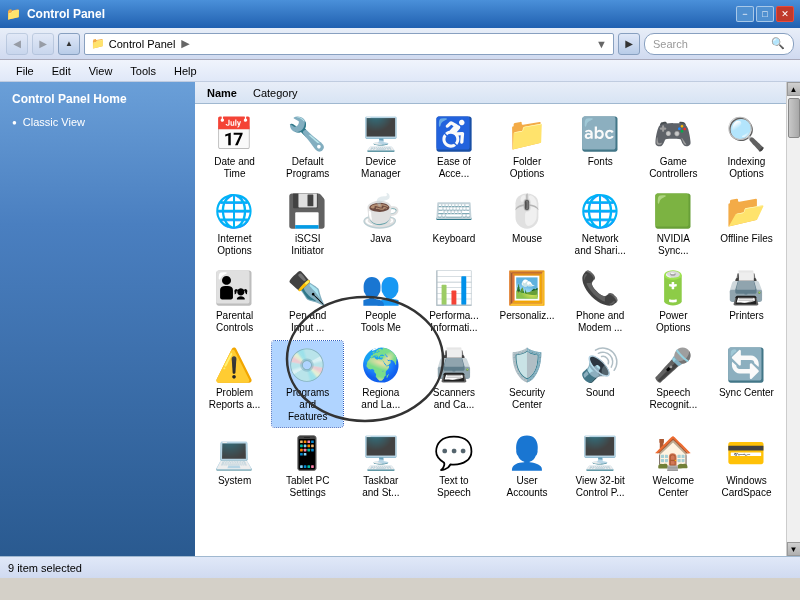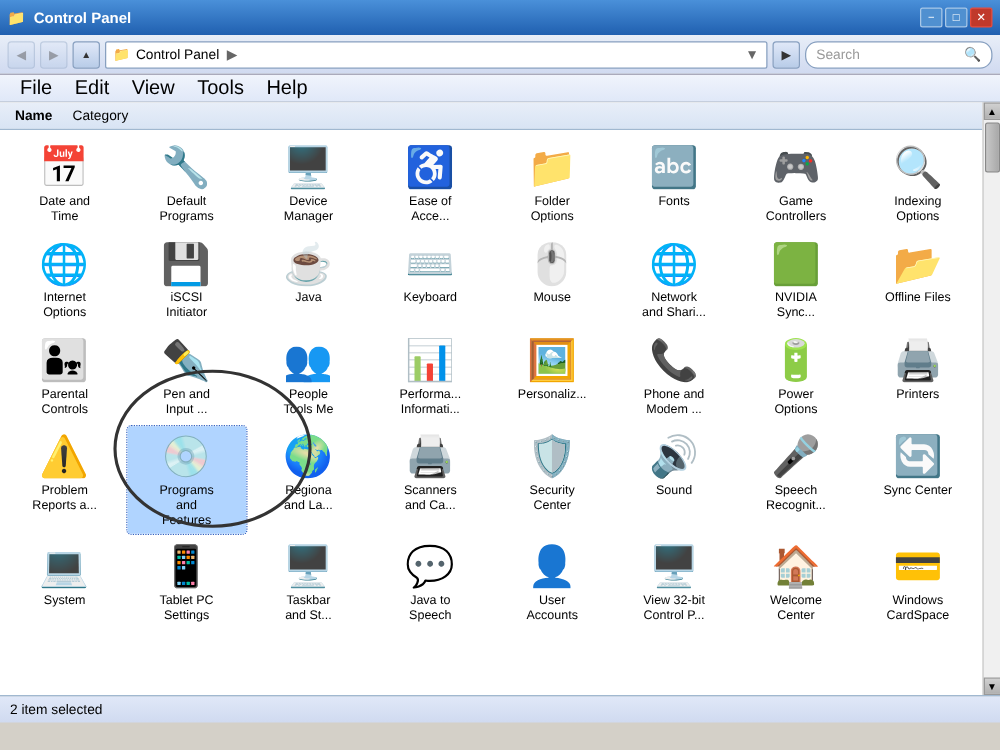--- a/index.html
+++ b/index.html
@@ -106,21 +106,21 @@
       display: flex;
       align-items: center;
       padding: 0 8px;
       gap: 2px;
       border-bottom: 1px solid #c0cce0;
     }
     .menu-item {
       padding: 2px 8px;
       cursor: pointer;
       border-radius: 2px;
-      font-size: 16px;
+      font-size: 11px;
       color: #000;
     }
 
     
     .main-layout {
       display: flex;
       height: calc(600px - 28px - 32px - 22px - 22px - 22px);
     }
 
     
@@ -279,20 +279,27 @@
 <div class="menu-bar">
   <div class="menu-item">File</div>
   <div class="menu-item">Edit</div>
   <div class="menu-item">View</div>
   <div class="menu-item">Tools</div>
   <div class="menu-item">Help</div>
 </div>
 
 <div class="main-layout">
 
+  <div class="sidebar">
+    <div class="sidebar-title">Control Panel Home</div>
+    <div class="sidebar-link">
+      <span class="bullet">●</span>
+      <span>Classic View</span>
+    </div>
+  </div>
 
   <div class="content-area">
 
     <div class="column-headers">
       <div class="col-header active">Name</div>
       <div class="col-header">Category</div>
     </div>
 
     <div class="icons-container">
       <div class="icons-area" id="icons-grid">
@@ -458,21 +465,21 @@
             <div class="icon-label" style="white-space: pre-wrap;">Tablet PC
 Settings</div>
           </div>
           <div class="icon-item">
             <div class="icon-img" style="font-size: 32px;">🖥️</div>
             <div class="icon-label" style="white-space: pre-wrap;">Taskbar
 and St...</div>
           </div>
           <div class="icon-item">
             <div class="icon-img" style="font-size: 32px;">💬</div>
-            <div class="icon-label" style="white-space: pre-wrap;">Java to
+            <div class="icon-label" style="white-space: pre-wrap;">Text to
 Speech</div>
           </div>
           <div class="icon-item">
             <div class="icon-img" style="font-size: 32px;">👤</div>
             <div class="icon-label" style="white-space: pre-wrap;">User
 Accounts</div>
           </div>
           <div class="icon-item">
             <div class="icon-img" style="font-size: 32px;">🖥️</div>
             <div class="icon-label" style="white-space: pre-wrap;">View 32-bit
@@ -500,14 +507,14 @@
   <div style="width:14px; background:#f0f0f0; border-left:1px solid #ccc; display:flex; flex-direction:column; align-items:center;">
     <div style="width:14px;height:14px;background:linear-gradient(#d0d0d0,#b0b0b0);border:1px solid #999;display:flex;align-items:center;justify-content:center;font-size:8px;cursor:pointer;">▲</div>
     <div style="flex:1;display:flex;align-items:flex-start;padding-top:2px;">
       <div style="width:12px;height:40px;background:linear-gradient(to right,#c8c8c8,#a8a8a8);border:1px solid #888;border-radius:2px;cursor:pointer;"></div>
     </div>
     <div style="width:14px;height:14px;background:linear-gradient(#d0d0d0,#b0b0b0);border:1px solid #999;display:flex;align-items:center;justify-content:center;font-size:8px;cursor:pointer;">▼</div>
   </div>
 </div>
 
 <div class="status-bar">
-  <span>2 item selected</span>
+  <span>9 item selected</span>
 </div>
 
 </body></html>

